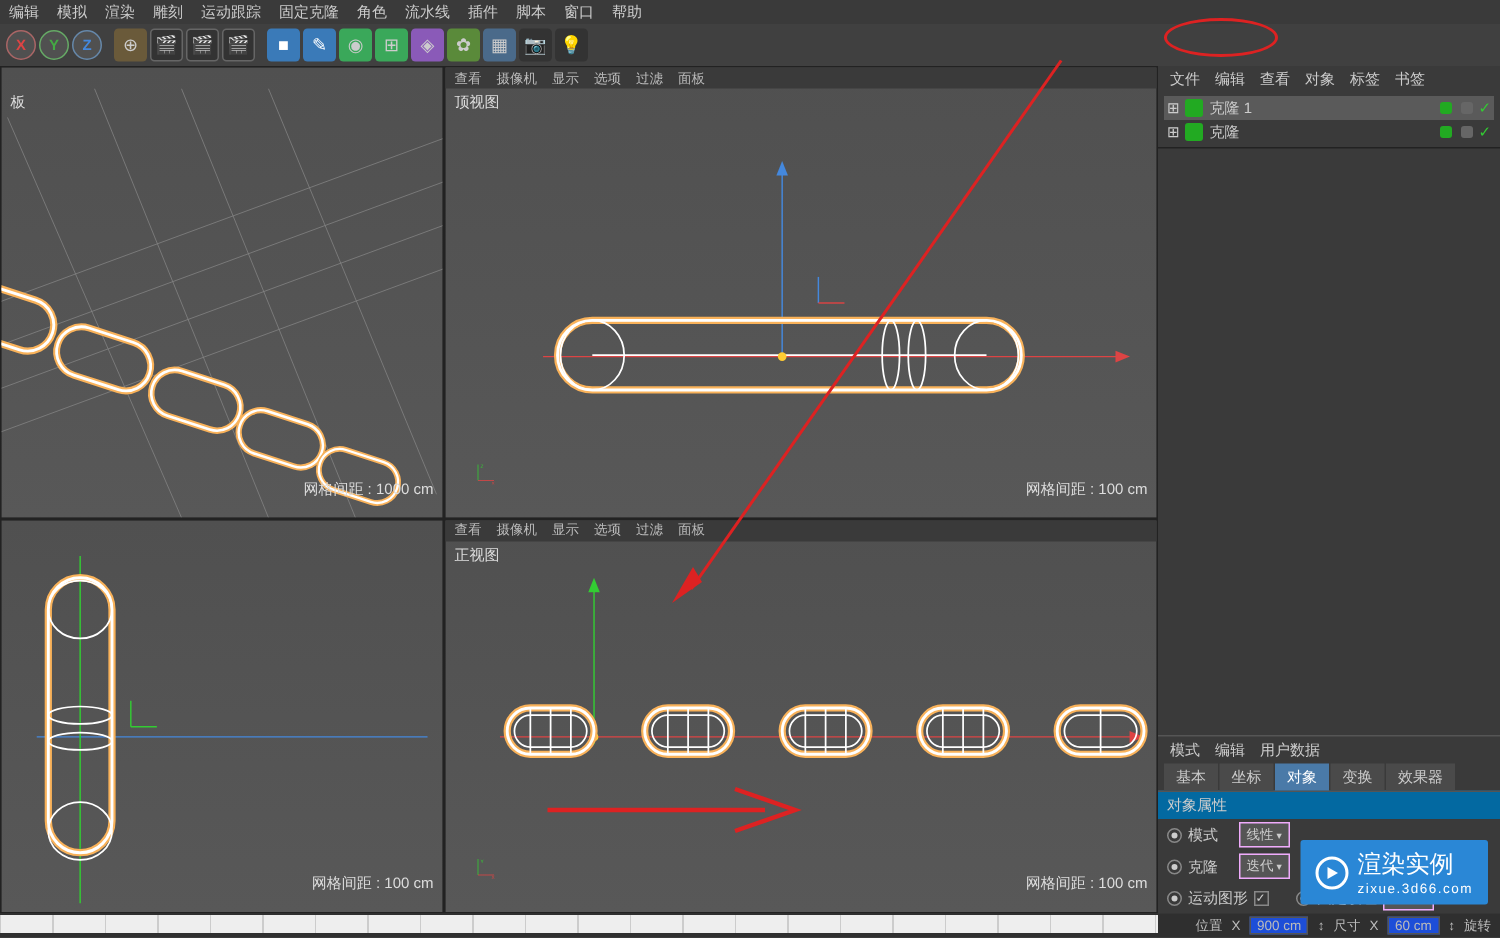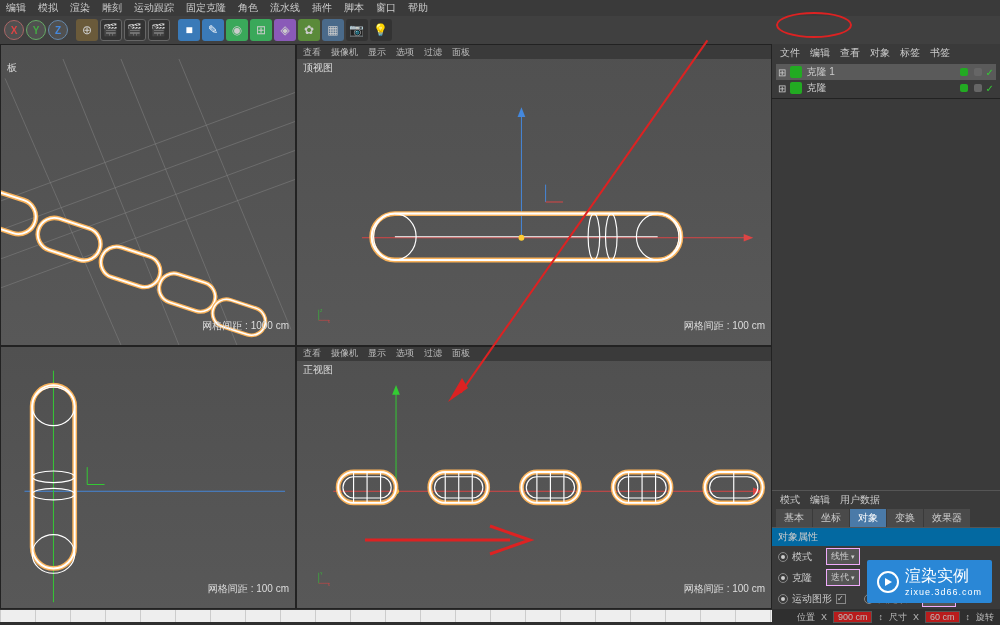--- a/index.html
+++ b/index.html
@@ -47,21 +47,21 @@
 .attr-section { padding: 2px 6px; background: #0369a1; border-top: 1px solid #555; }
 .attr-row { display: flex; align-items: center; gap: 4px; padding: 2px 6px; }
 .radio { width: 10px; height: 10px; border: 1px solid #888; border-radius: 50%; display: inline-block; }
 .radio.on::after { content: ""; display: block; width: 4px; height: 4px; background: #ccc; border-radius: 50%; margin: 2px; }
 .cbox { width: 10px; height: 10px; border: 1px solid #888; display: inline-block; }
 .cbox.on::after { content: "✓"; color: #ccc; font-size: 8px; line-height: 8px; display: block; }
 .dd { background: #555; padding: 1px 4px; font-size: 9px; border: 1px solid #f0abfc; display: inline-flex; align-items: center; gap: 2px; }
 .dd::after { content: "▾"; font-size: 7px; }
 
 .hud { position: absolute; bottom: 0; left: 0; right: 0; height: 16px; background: #2f2f2f; display: flex; align-items: center; gap: 6px; padding: 0 6px; font-size: 9px; color: #bbb; }
-.hud .field { background: #b91c1c; padding: 0 4px; border: 1px solid #555; }
+.hud .field { background: #1d4ed8; padding: 0 4px; border: 1px solid #555; }
 .tick { color: #e80; }
 
 .watermark { position: absolute; right: 8px; bottom: 22px; background: #2a87d6; color: #fff; padding: 6px 10px; display: flex; align-items: center; gap: 6px; font-size: 16px; border-radius: 2px; }
 .watermark .sub { font-size: 9px; display: block; letter-spacing: 1px; }
 .play-ico { width: 22px; height: 22px; border: 2px solid #fff; border-radius: 50%; display: flex; align-items: center; justify-content: center; }
 .play-ico::after { content: ""; border-left: 7px solid #fff; border-top: 4px solid transparent; border-bottom: 4px solid transparent; margin-left: 2px; }
 
 .annot-circle { position: absolute; border: 2px solid #d22; border-radius: 50%; pointer-events: none; }
 .annot-line { position: absolute; background: #d22; transform-origin: 0 0; pointer-events: none; height: 2px; }
 .ruler { position: absolute; background: #ddd; }

